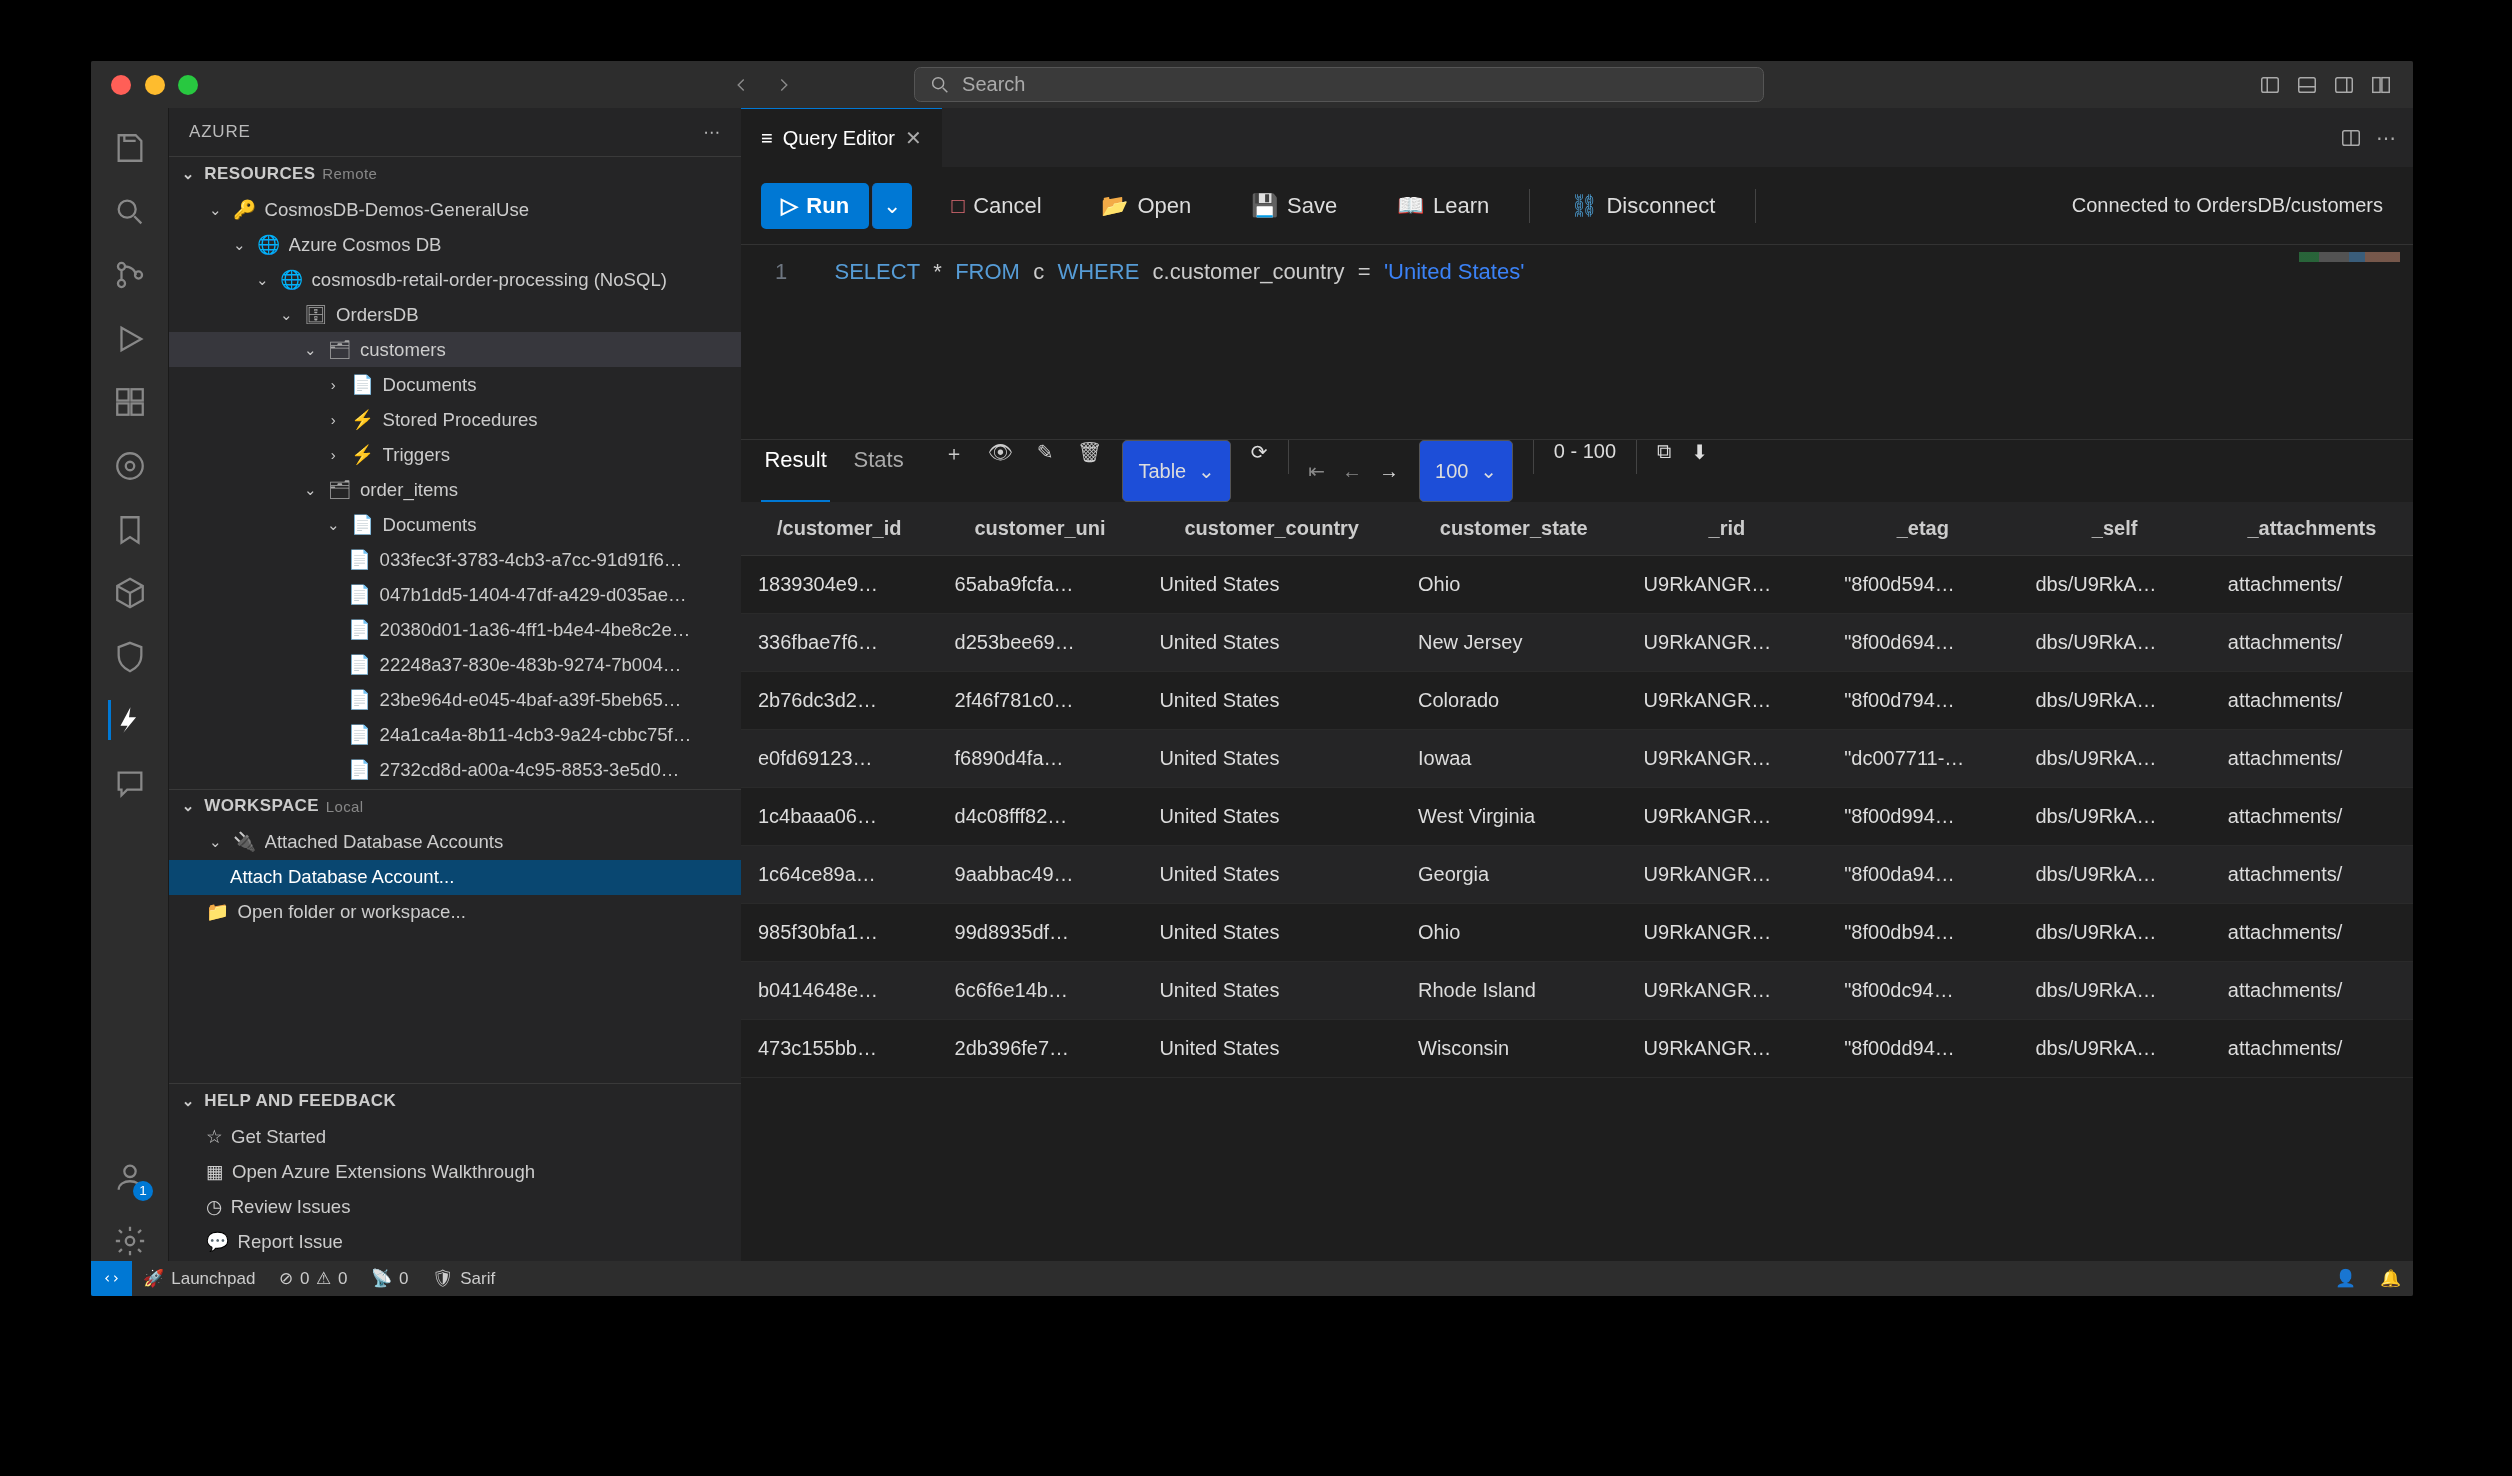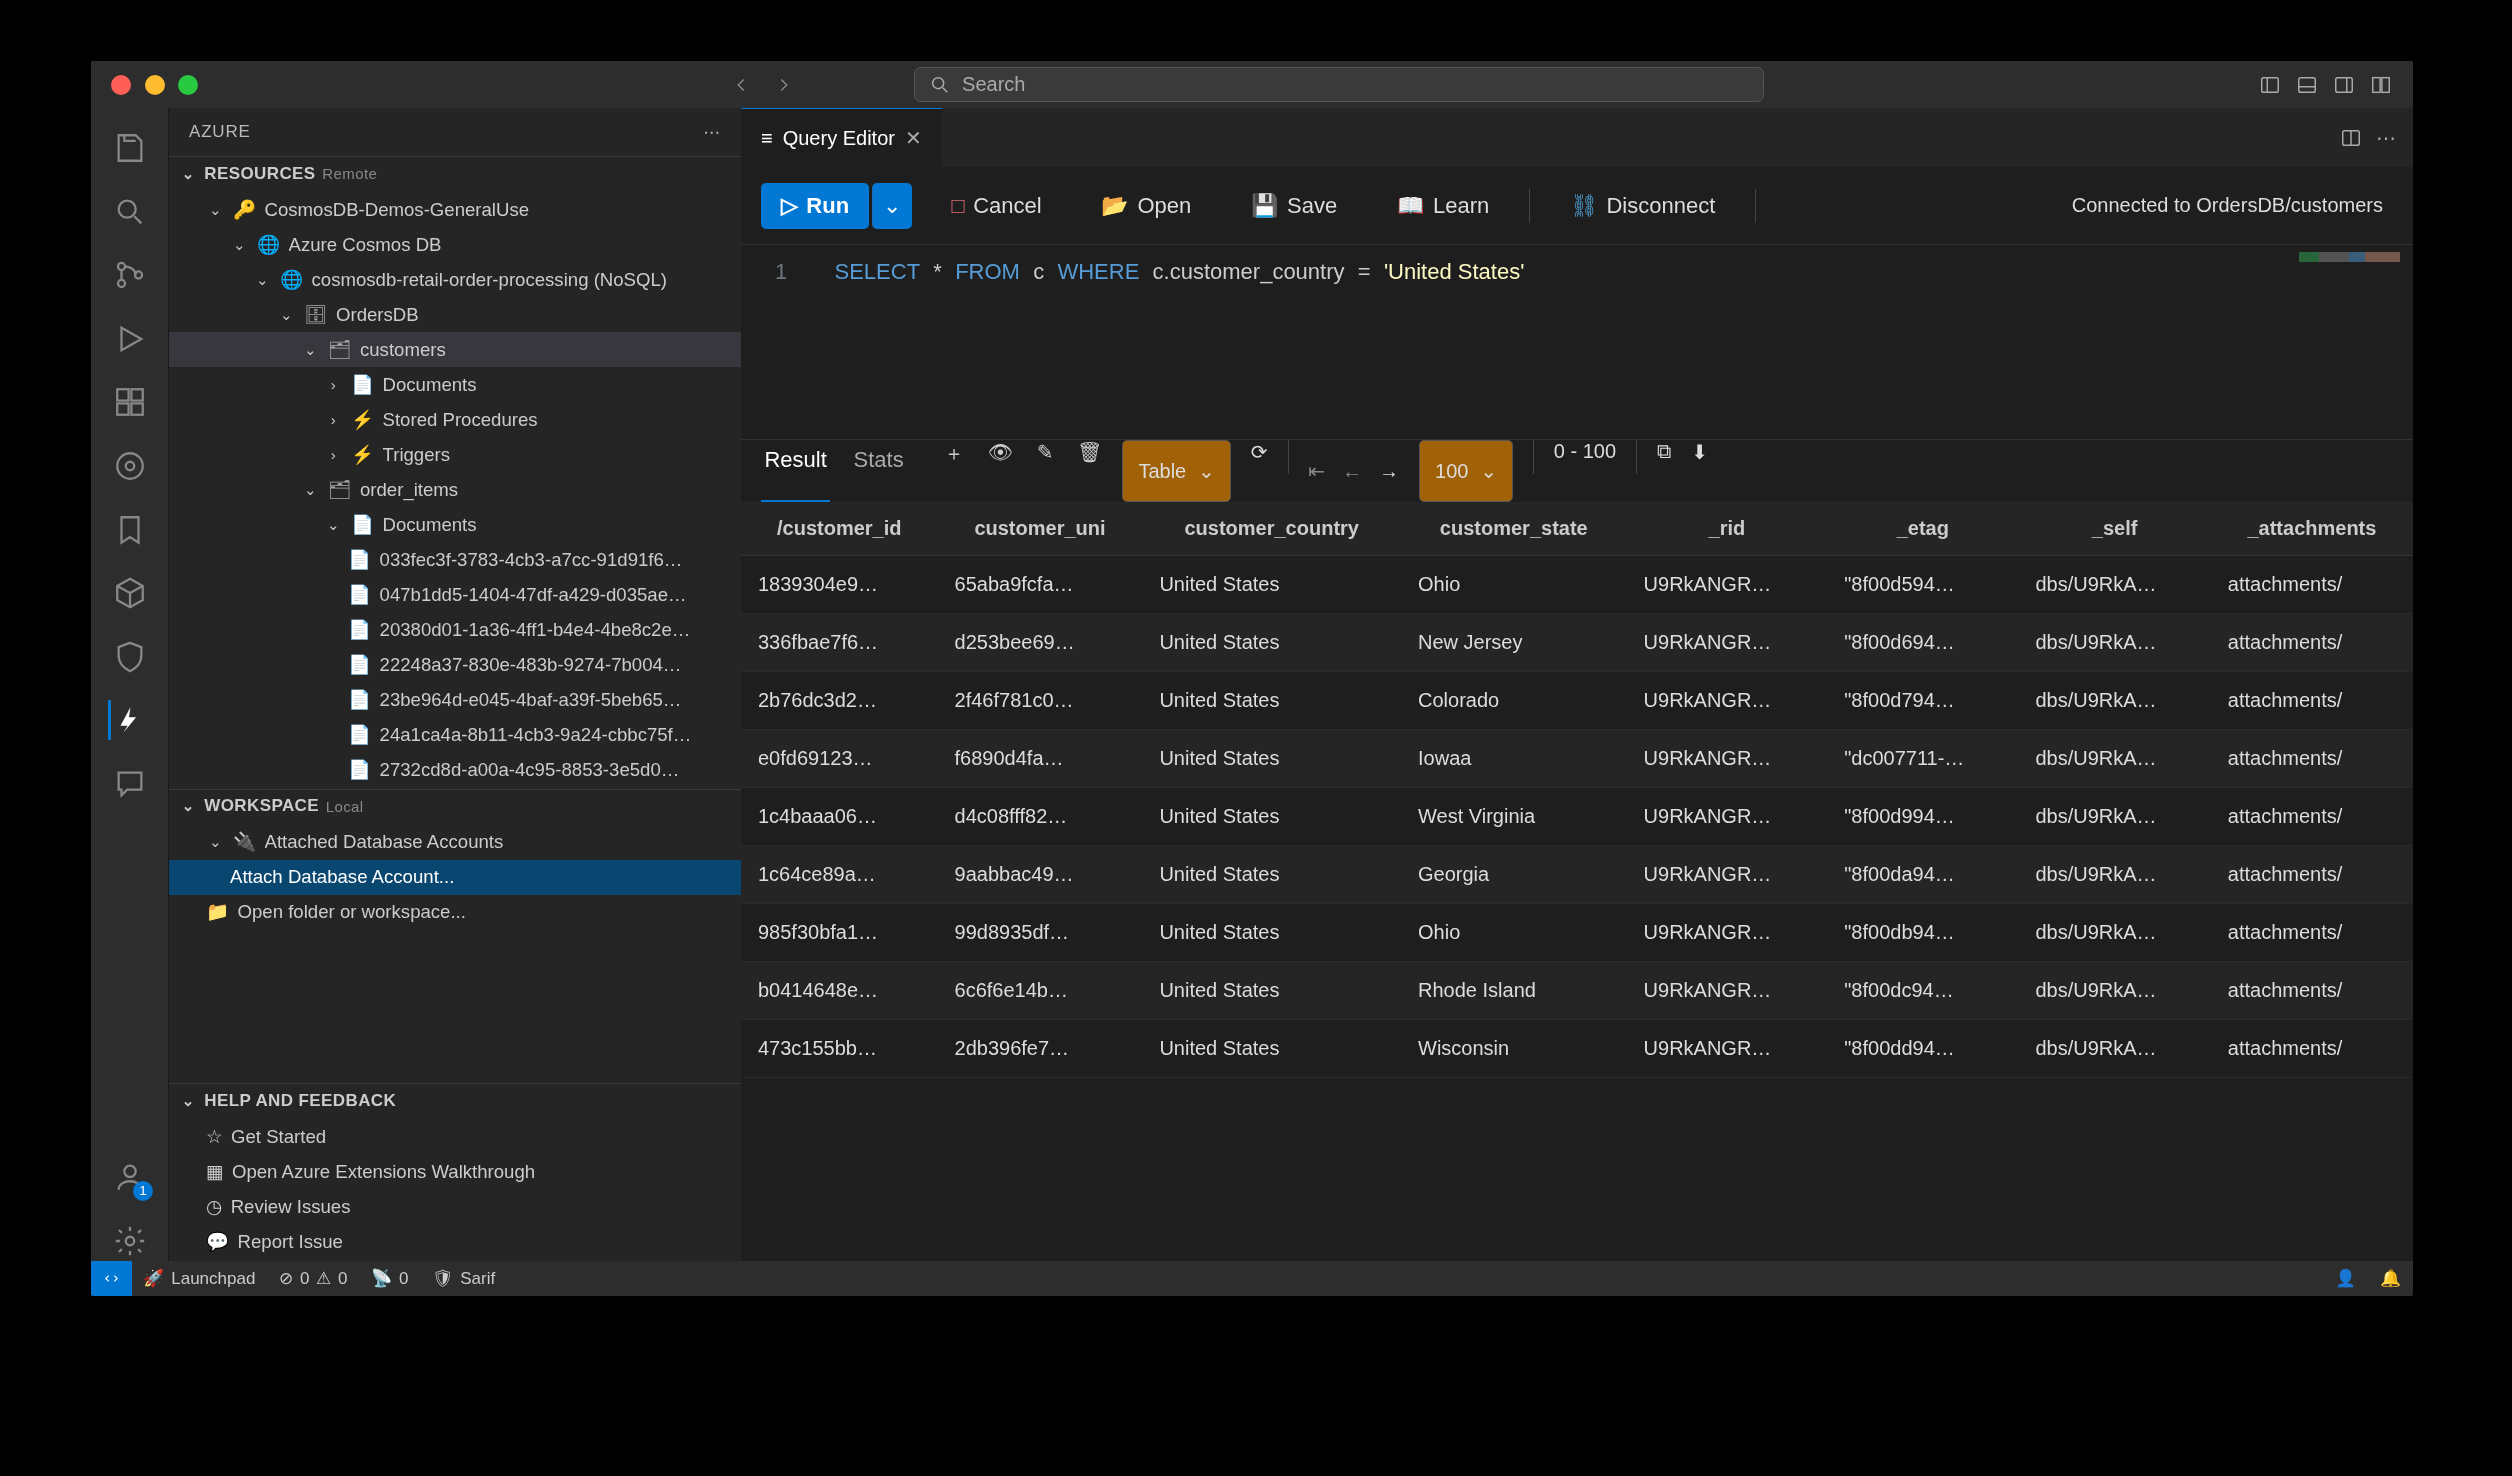--- a/index.html
+++ b/index.html
@@ -49,29 +49,29 @@
 .btn-primary{background:#0078d4;color:#fff;font-weight:600}
 .btn-split{background:#0078d4;color:#fff;padding:10px 10px;margin-left:-17px;border-left:0.8px solid #1e6bb8}
 .btn-ghost{color:#ddd}
 .btn-ghost .bico{color:#50a7e0}
 .btn-ghost.cancel .bico{color:#e06c75}
 .tb-sep{width:0.8px;height:34px;background:#444}
 .tb-status{margin-left:auto;color:#ddd;font-size:20px;padding-right:10px}
 
 .sql{padding:13.5px 34px;font-family:Menlo,monospace;font-size:22px;color:#ccc;flex:0 0 194px;position:relative}
 .lineno{color:#6e7681;margin-right:34px}
-.kw{color:#569cd6}.str{color:#fef9c3}.op{color:#ccc}
+.kw{color:#569cd6}.str{color:#3b82f6}.op{color:#ccc}
 .minimap{position:absolute;right:13.5px;top:6.7px;width:101px;height:10px;background:linear-gradient(90deg,#3a5 0 20%,#888 20% 50%,#569cd6 50% 65%,#ce9178 65% 100%);opacity:.5}
 
 .results{flex:1;display:flex;flex-direction:column;border-top:0.8px solid #333}
 .rtoolbar{height:62px;display:flex;gap:20px;padding:0 20px}
 .rtab{padding:6.7px 3.4px;cursor:pointer;color:#aaa;font-size:22px}
 .rtab.active{color:#fff;border-bottom:2.5px solid #0078d4}
 .ricons{display:flex;gap:23.6px;color:#ccc;margin-left:17px}
-.rsel{display:flex;align-items:center;gap:11.8px;border:0.8px solid #555;border-radius:5px;padding:6.7px 15px;color:#ddd;background:#a16207}
+.rsel{display:flex;align-items:center;gap:11.8px;border:0.8px solid #555;border-radius:5px;padding:6.7px 15px;color:#ddd;background:#1d4ed8}
 .rpager{display:flex;gap:17px;color:#888;align-items:center}
 .rpager .enabled{color:#ddd}
 
 .grid{flex:1;overflow:auto}
 table{width:100%;border-collapse:collapse;font-size:20px;color:#ddd}
 th{text-align:center;padding:15px 17px;background:#252526;font-weight:600;color:#ccc;border-bottom:0.8px solid #333}
 td{padding:17px 17px;border-bottom:0.8px solid #2a2a2a;white-space:nowrap;overflow:hidden;text-overflow:ellipsis;max-width:169px}
 tbody tr:nth-child(even){background:#252526}
 tbody tr:nth-child(odd){background:#1e1e1e}
 

